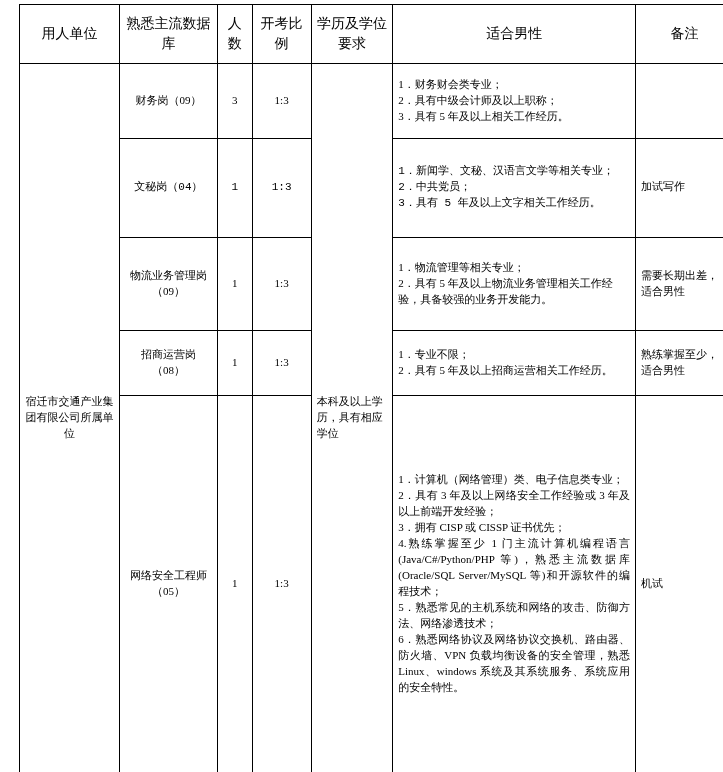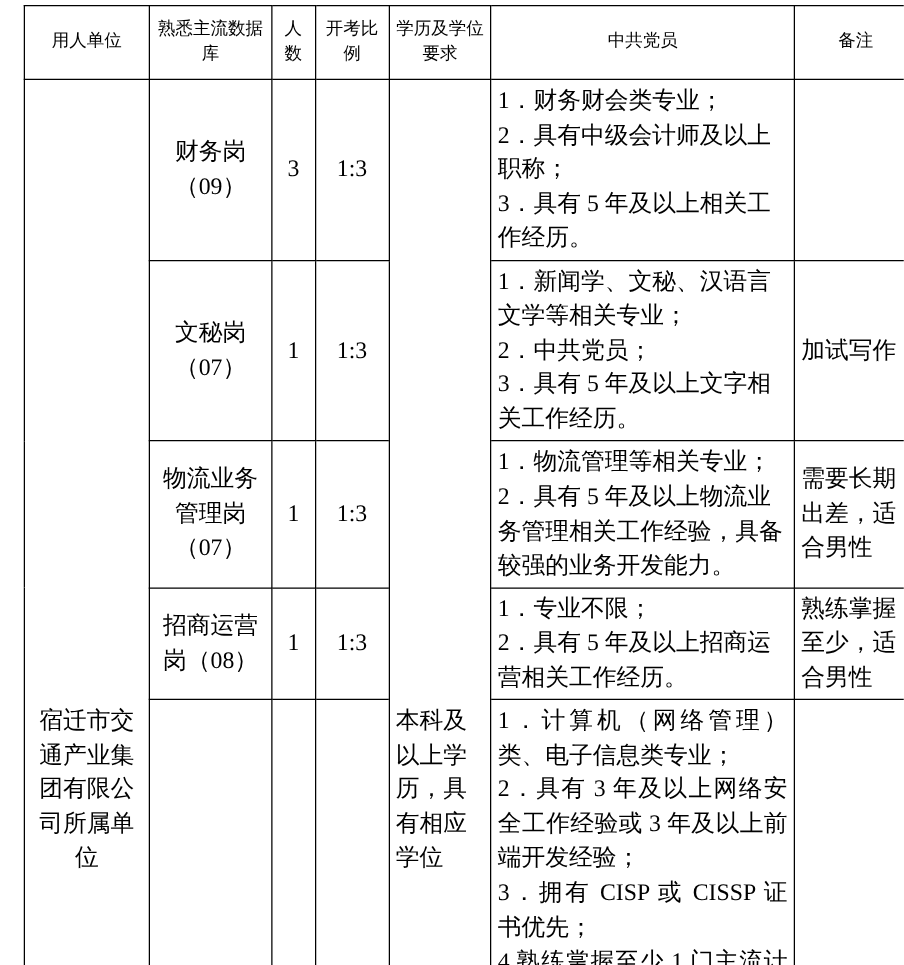--- a/index.html
+++ b/index.html
@@ -25,21 +25,21 @@
     border-collapse: collapse;
     width: 715px;
     margin: 0 auto;
     table-layout: fixed;
   }
   table.recruit th,
   table.recruit td {
     border: 1px solid #000000;
     vertical-align: middle;
     padding: 3px 5px;
-    font-size: 19px;
+    font-size: 11px;
     line-height: 1.45;
   }
   table.recruit thead th {
     text-align: center;
     font-weight: normal;
     height: 52px;
     font-size: 14px;
   }
   .c-unit   { width: 98px; }
   .c-post   { width: 96px; }
@@ -82,21 +82,21 @@
     font-size: 13.5px;
     line-height: 1.5;
     white-space: pre-line;
     padding: 4px 4px;
   }
   td.major-cell.justify {
     text-align: justify;
     text-justify: inter-ideograph;
   }
   .row-fin td { height: 68px; }
-  .row-sec td { height: 92px; }
+  .row-sec td { height: 92px; font-family: Liberation Mono, monospace; }
   .row-log td { height: 86px; }
   .row-inv td { height: 58px; }
   .row-net td { height: 370px; }
 </style>
 </head>
 <body>
 
 <div class="sheet">
   <table class="recruit">
     <colgroup>
@@ -108,47 +108,47 @@
       <col class="c-major">
       <col class="c-remark">
     </colgroup>
     <thead>
       <tr>
         <th>用人单位</th>
         <th>熟悉主流数据库</th>
         <th>人数</th>
         <th>开考比例</th>
         <th>学历及学位要求</th>
-        <th>中共党员</th>
+        <th>适合男性</th>
         <th>备注</th>
       </tr>
     </thead>
     <tbody>
       <tr class="row-fin">
         <td class="unit-cell" rowspan="5">宿迁市交通产业集团有限公司所属单位</td>
         <td class="post-cell">财务岗（09）</td>
         <td class="center">3</td>
         <td class="center">1:3</td>
         <td class="edu-cell" rowspan="5">本科及以上学历，具有相应学位</td>
         <td class="major-cell">1．财务财会类专业；
 2．具有中级会计师及以上职称；
 3．具有 5 年及以上相关工作经历。</td>
         <td class="remark-cell"></td>
       </tr>
       <tr class="row-sec">
-        <td class="post-cell">文秘岗（07）</td>
+        <td class="post-cell">文秘岗（04）</td>
         <td class="center">1</td>
         <td class="center">1:3</td>
         <td class="major-cell">1．新闻学、文秘、汉语言文学等相关专业；
 2．中共党员；
 3．具有 5 年及以上文字相关工作经历。</td>
         <td class="remark-cell">加试写作</td>
       </tr>
       <tr class="row-log">
-        <td class="post-cell">物流业务管理岗（07）</td>
+        <td class="post-cell">物流业务管理岗（09）</td>
         <td class="center">1</td>
         <td class="center">1:3</td>
         <td class="major-cell">1．物流管理等相关专业；
 2．具有 5 年及以上物流业务管理相关工作经验，具备较强的业务开发能力。</td>
         <td class="remark-cell">需要长期出差，适合男性</td>
       </tr>
       <tr class="row-inv">
         <td class="post-cell">招商运营岗（08）</td>
         <td class="center">1</td>
         <td class="center">1:3</td>

